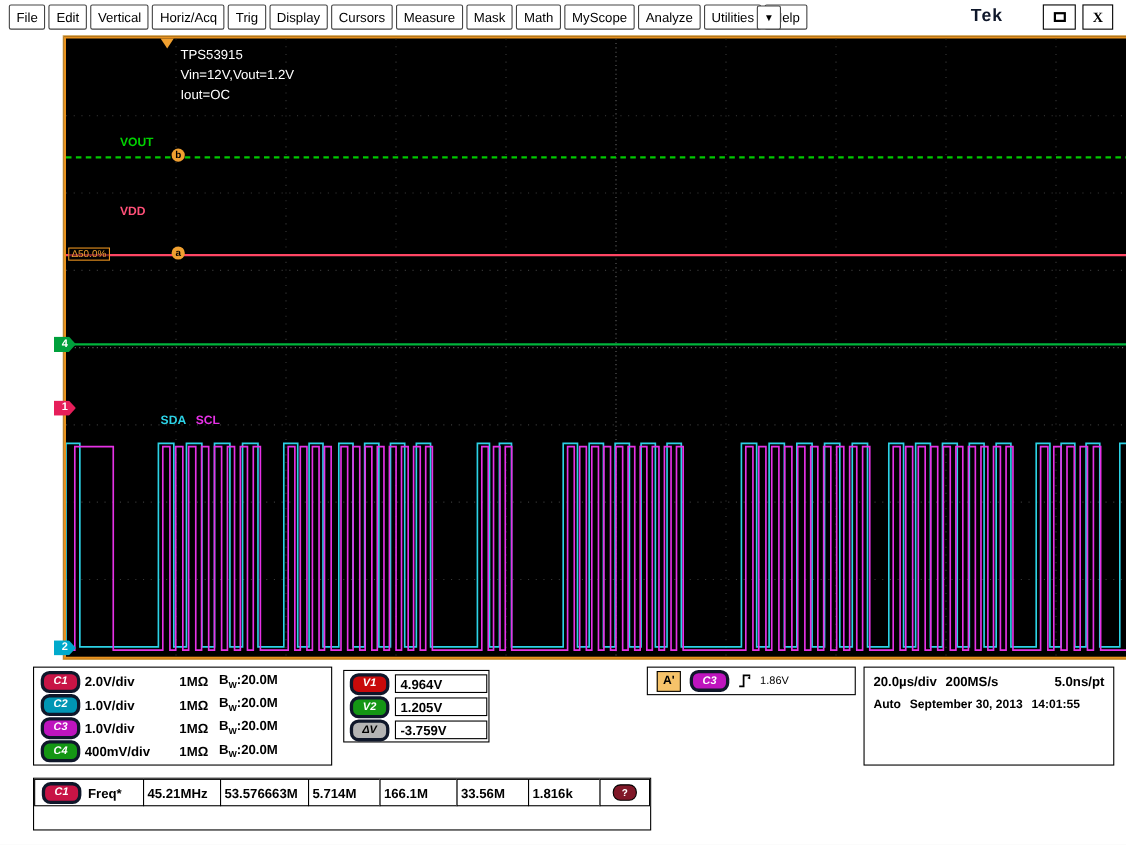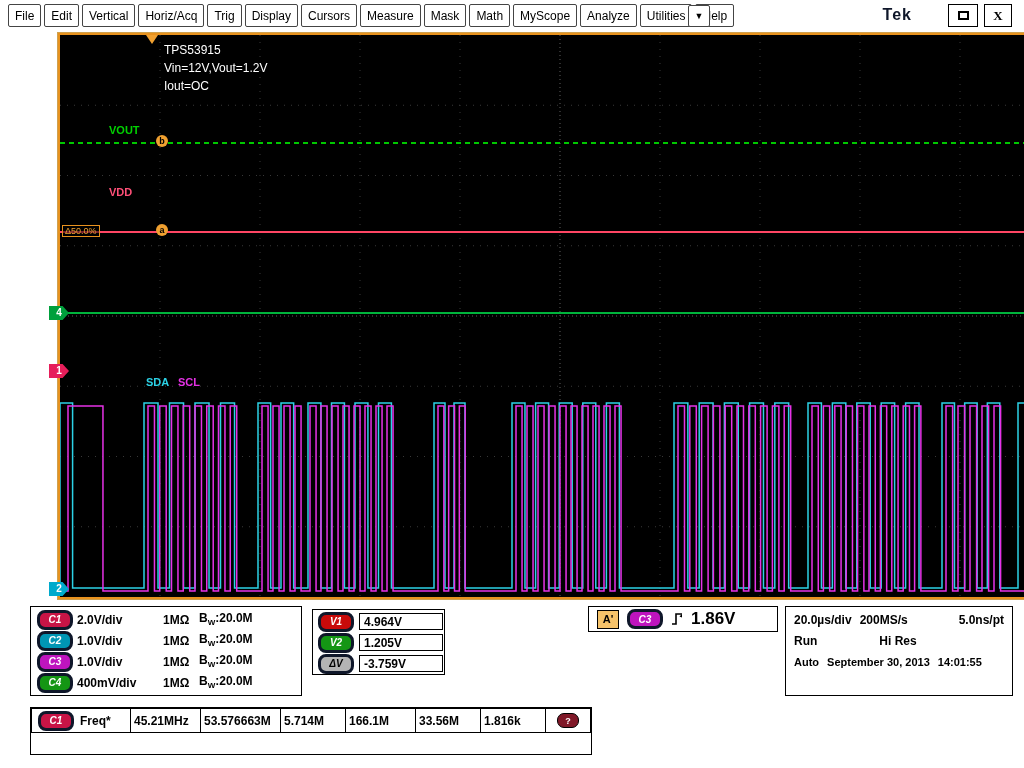--- a/index.html
+++ b/index.html
@@ -50,21 +50,21 @@
   .badge{display:inline-flex;align-items:center;justify-content:center;width:30px;height:14px;
          border-radius:8px;border:3px solid #0f172a;color:#fff;font-size:10px;font-weight:bold;font-style:italic;}
   sub{font-size:8px;}
   #cursor-panel{left:312px;top:609px;width:133px;height:66px;padding-top:1px;}
   .cur-row{height:21px;display:flex;align-items:center;gap:5px;padding-left:5px;}
   .val-box{border:1px solid #000;width:84px;height:17px;display:flex;align-items:center;padding-left:4px;
            font-weight:bold;font-size:12px;box-sizing:border-box;background:#fff;}
   #trigger-panel{left:588px;top:606px;width:190px;height:26px;display:flex;align-items:center;gap:8px;padding:0 8px;}
   .a-box{width:20px;height:17px;background:#f6c36a;border:1px solid #000;font-weight:bold;font-size:11px;
          display:flex;align-items:center;justify-content:center;}
-  .trig-level{font-weight:bold;font-size:17px;}
+  .trig-level{font-weight:normal;font-size:10px;}
   #timebase-panel{left:785px;top:606px;width:228px;height:90px;padding:2px 0;}
   .tb-row{height:21px;display:flex;align-items:center;font-weight:bold;font-size:12px;padding:0 8px;}
   .tb-row .gap8{margin-left:8px;}
   .tb-row .push{margin-left:auto;}
   .tb-row4{font-size:11px;}
   #meas-table{left:30px;top:707px;width:562px;height:48px;}
   .thead{display:grid;grid-template-columns:100px 70px 80px 65px 70px 65px 65px 45px;height:20px;
          align-items:center;font-weight:bold;font-size:12px;text-align:center;}
   .trow{display:grid;grid-template-columns:100px 70px 80px 65px 70px 65px 65px 45px;height:25px;}
   .td{border:1px solid #000;margin-left:-1px;display:flex;align-items:center;padding-left:3px;
@@ -204,24 +204,20 @@
     </svg>
     <span class="trig-level">1.86V</span>
   </div>
 
   <div class="panel" id="timebase-panel">
     <div class="tb-row">
       <span>20.0µs/div</span>
       <span class="gap8">200MS/s</span>
       <span class="push">5.0ns/pt</span>
     </div>
-    <div class="tb-row">
-      <span>Run</span>
-      <span style="margin-left:62px">Hi Res</span>
-    </div>
     <div class="tb-row tb-row4">
       <span>Auto</span>
       <span class="gap8">September 30, 2013</span>
       <span class="gap8">14:01:55</span>
     </div>
   </div>
 
   <div class="panel" id="meas-table">
     <div class="trow" id="meas-row">
         <div class="td first">

